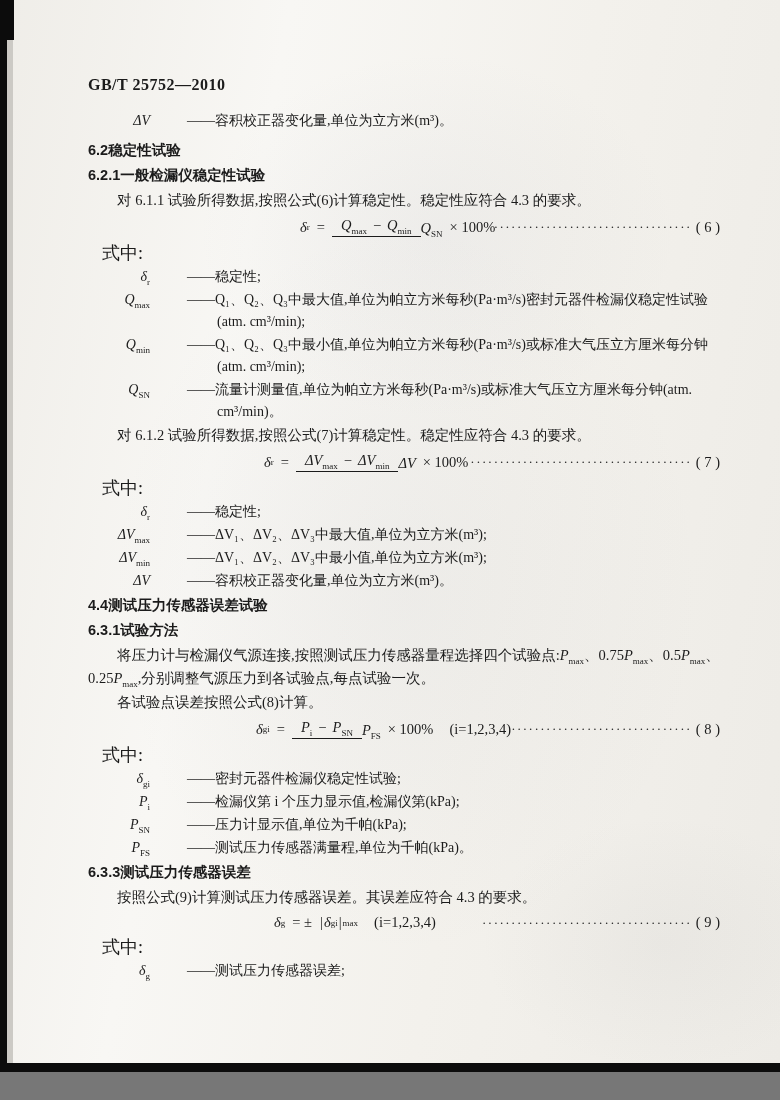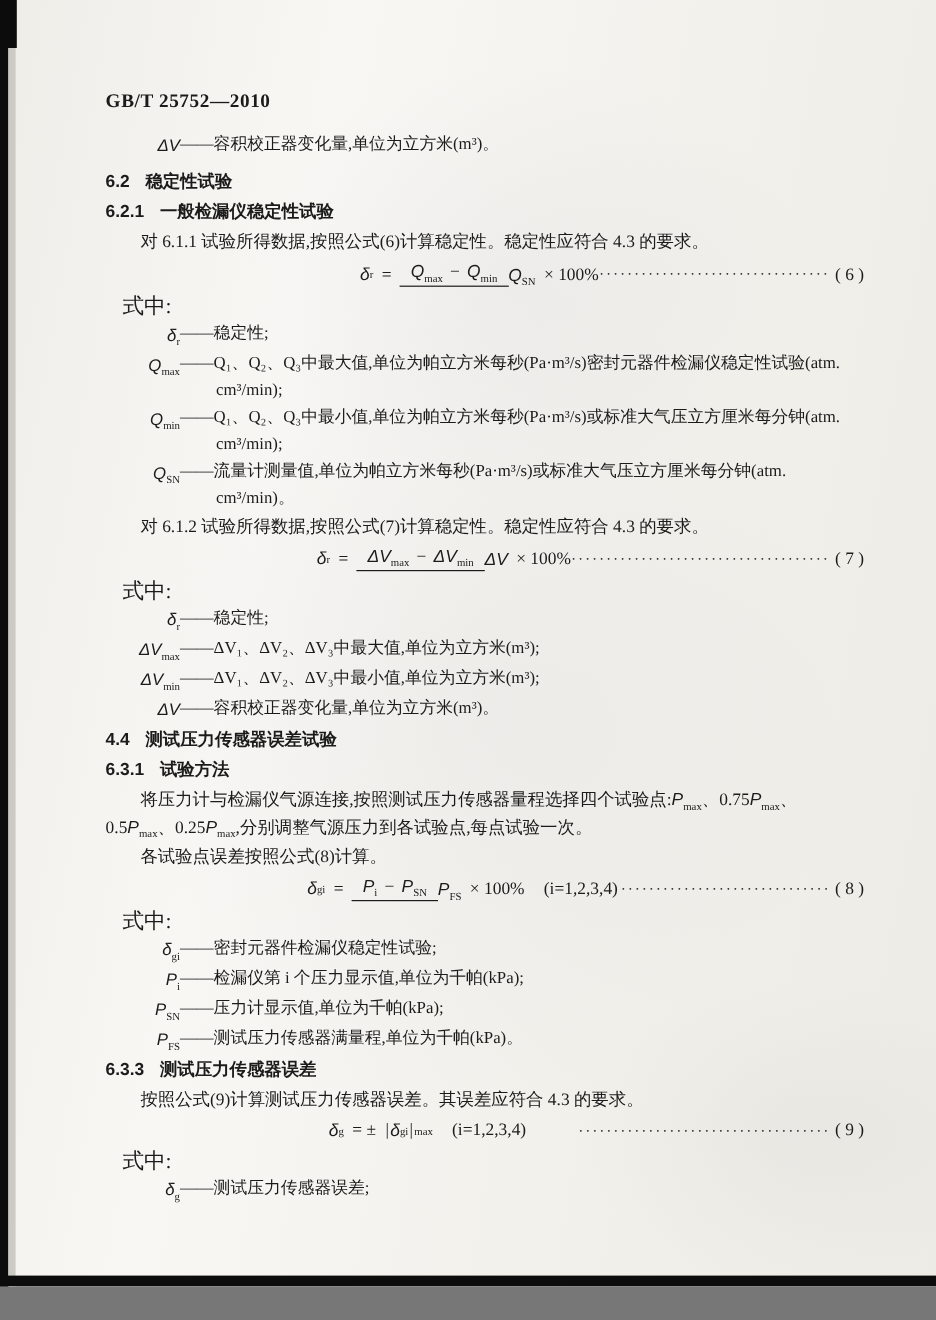--- a/index.html
+++ b/index.html
@@ -18,31 +18,31 @@
   .edge-left{position:absolute;left:0;top:0;width:7px;height:1100px;background:#0c0c0c;}
   .edge-left-shadow{position:absolute;left:7px;top:0;width:6px;height:1100px;background:#cccac5;}
   .edge-bottom{position:absolute;left:0;bottom:0;width:780px;height:9px;background:#0c0c0c;}
   .edge-corner{position:absolute;left:0;top:0;width:14px;height:40px;background:#0c0c0c;}
 
   .page-body{position:absolute;left:88px;top:76px;width:632px;}
 
   .doc-header{font-size:16px;font-weight:bold;letter-spacing:.5px;margin-bottom:16px;
     font-family:"Liberation Serif","DejaVu Serif",serif;}
 
-  .h{display:flex;gap:13px;font-family:"Liberation Sans","DejaVu Sans",sans-serif;
+  .h{display:flex;font-family:"Liberation Sans","DejaVu Sans",sans-serif;
      font-weight:700;font-size:14.5px;line-height:23px;margin:2px 0;}
   .para{font-size:14.5px;line-height:23px;text-indent:2em;margin:1px 0;}
 
   .def-row{display:flex;font-size:14px;line-height:22px;margin:1px 0;}
   .def-term{flex:0 0 62px;text-align:right;white-space:nowrap;}
-  .def-desc{flex:1;padding-left:30px;text-indent:-30px;}
+  .def-desc{flex:1;padding-left:30px;text-indent:-30px;margin-left:37px;}
 
   .where{font-size:18px;line-height:22px;margin:3px 0 2px 14px;}
 
-  em.v{font-style:italic;font-family:Liberation Sans, sans-serif;}
+  em.v{font-style:italic;font-family:Liberation Serif, serif;}
   sub{font-size:9px;font-style:normal;line-height:0;}
 
   .formula-row{display:flex;align-items:center;font-size:14.5px;margin:5px 0;}
   .f-spacer{flex:0 0 auto;}
   .s220{width:212px;} .s200{width:176px;} .s180{width:168px;} .s195{width:186px;}
   .f-math{display:inline-flex;align-items:center;white-space:nowrap;}
   .f-eq{padding:0 7px;}
   .frac{display:inline-flex;flex-direction:row;align-items:center;vertical-align:middle;}
   .frac .num{padding:0 9px 2px;border-bottom:1.4px solid #1b1b1b;}
   .frac .den{padding-top:2px;}
@@ -187,21 +187,21 @@
     </div>
 
     <div class="where">式中:</div>
 
     <div class="def-row">
       <span class="def-term"><em class="v">δ</em><sub>gi</sub></span>
       <span class="def-desc">——密封元器件检漏仪稳定性试验;</span>
     </div>
     <div class="def-row">
       <span class="def-term"><em class="v">P</em><sub>i</sub></span>
-      <span class="def-desc">——检漏仪第 i 个压力显示值,单位为千帕(kPa);</span>
+      <span class="def-desc">——检漏仪第 i 个压力显示值,检漏仪第(kPa);</span>
     </div>
     <div class="def-row">
       <span class="def-term"><em class="v">P</em><sub>SN</sub></span>
       <span class="def-desc">——压力计显示值,单位为千帕(kPa);</span>
     </div>
     <div class="def-row">
       <span class="def-term"><em class="v">P</em><sub>FS</sub></span>
       <span class="def-desc">——测试压力传感器满量程,单位为千帕(kPa)。</span>
     </div>
 

